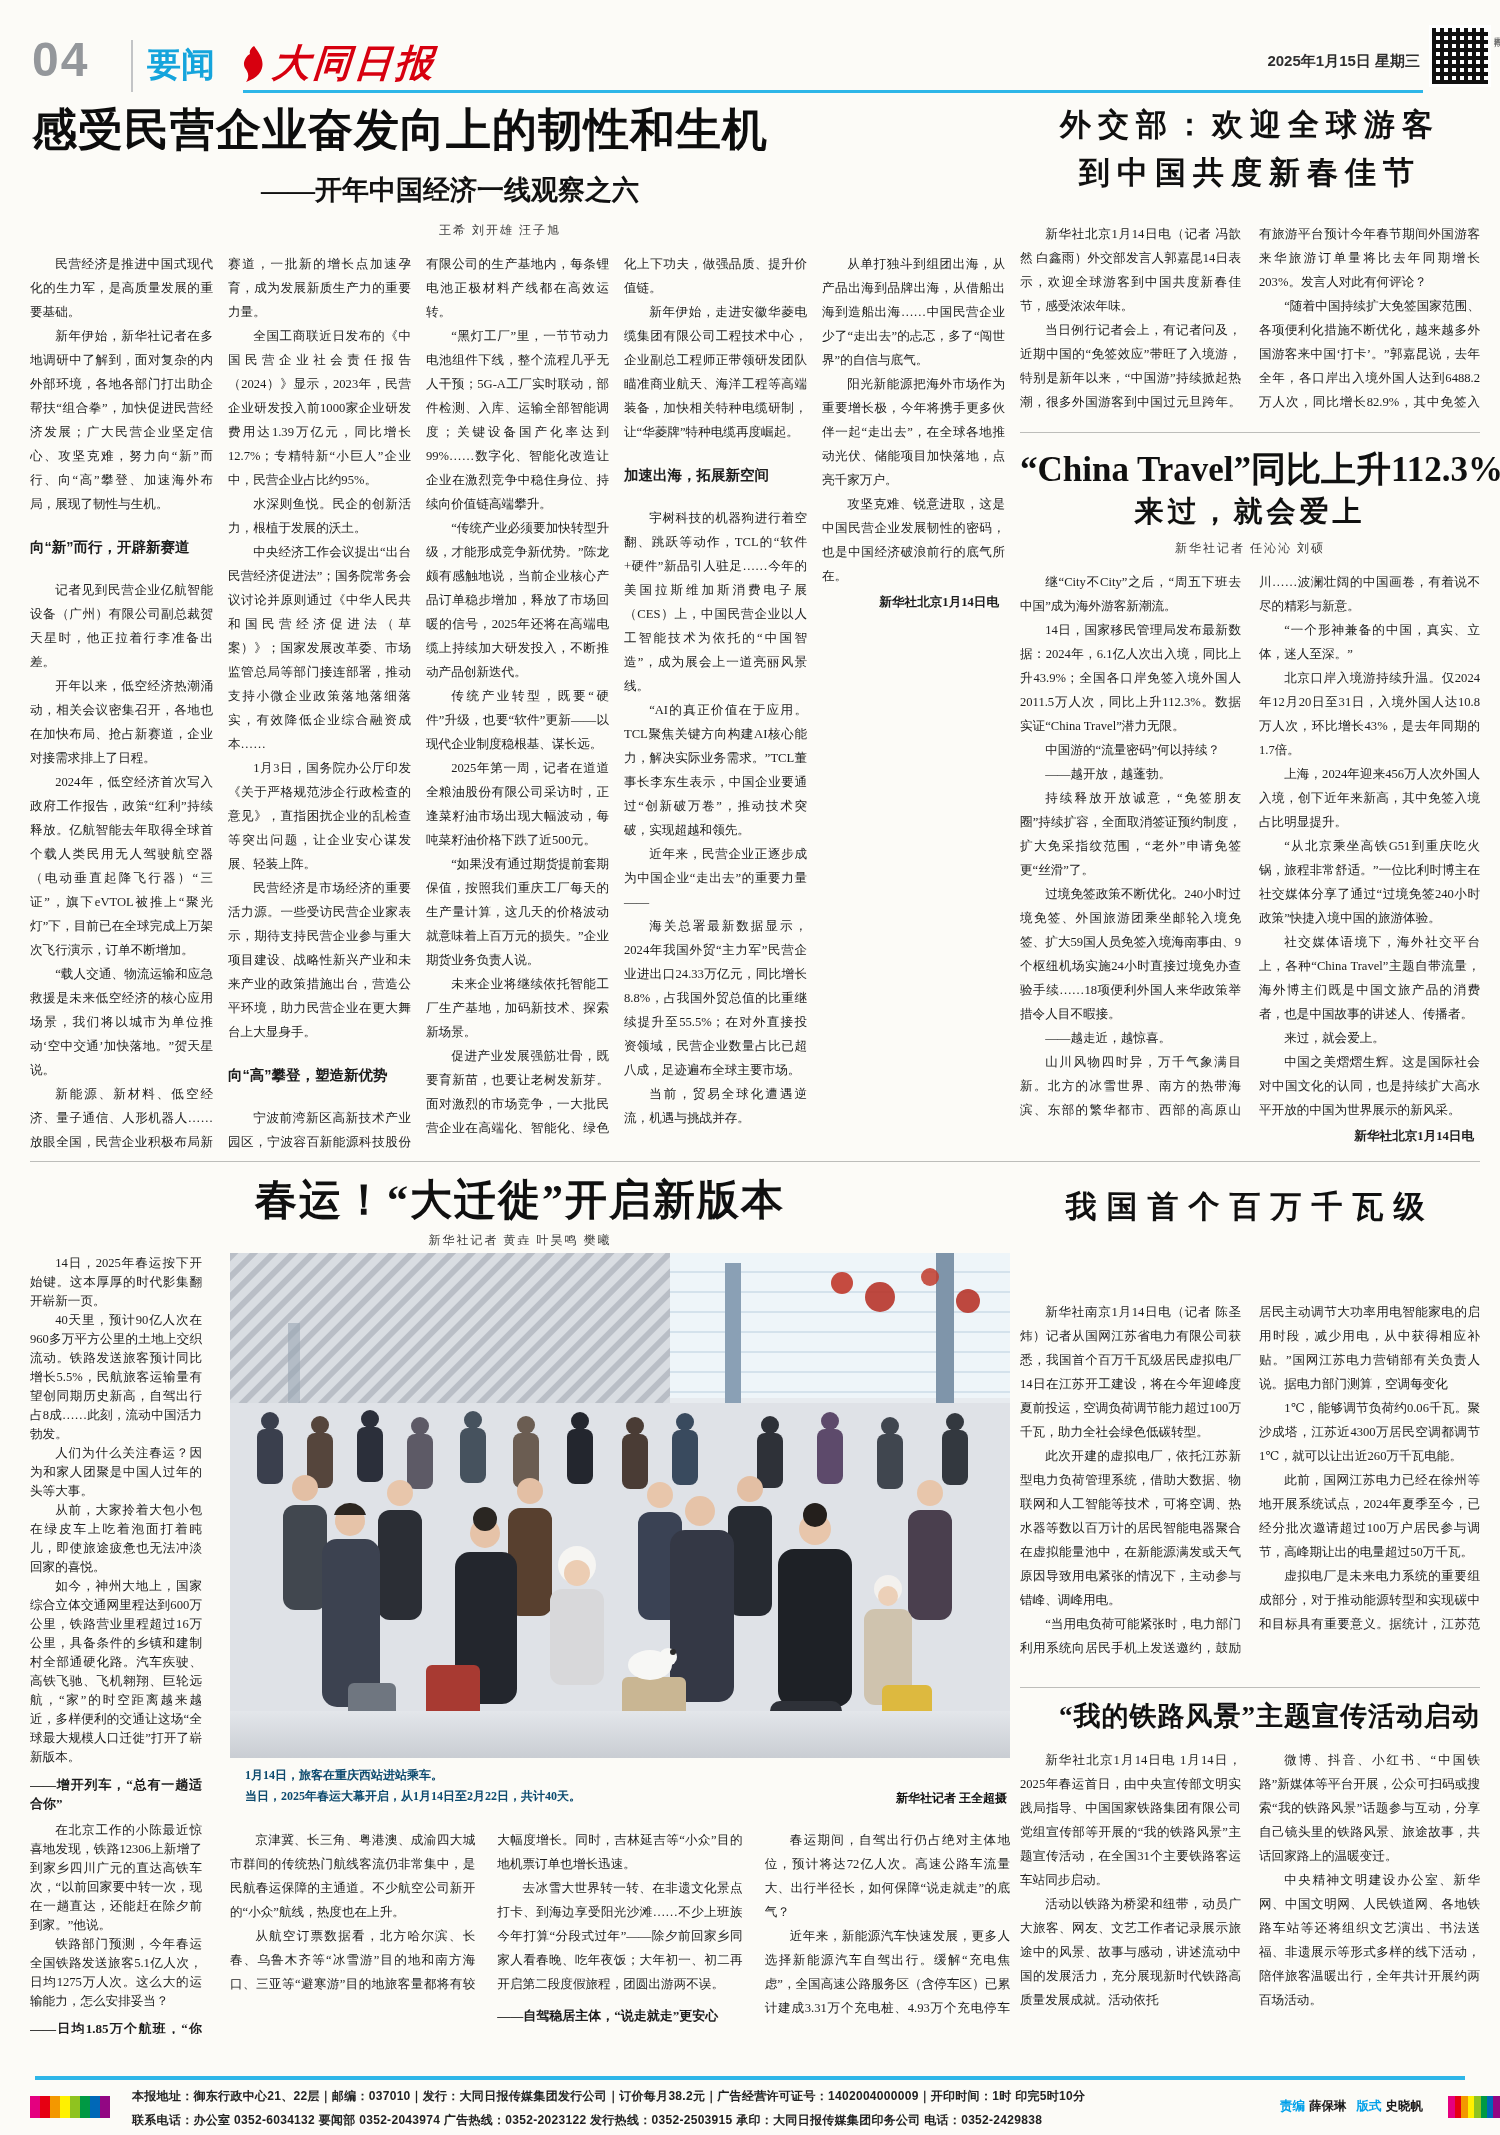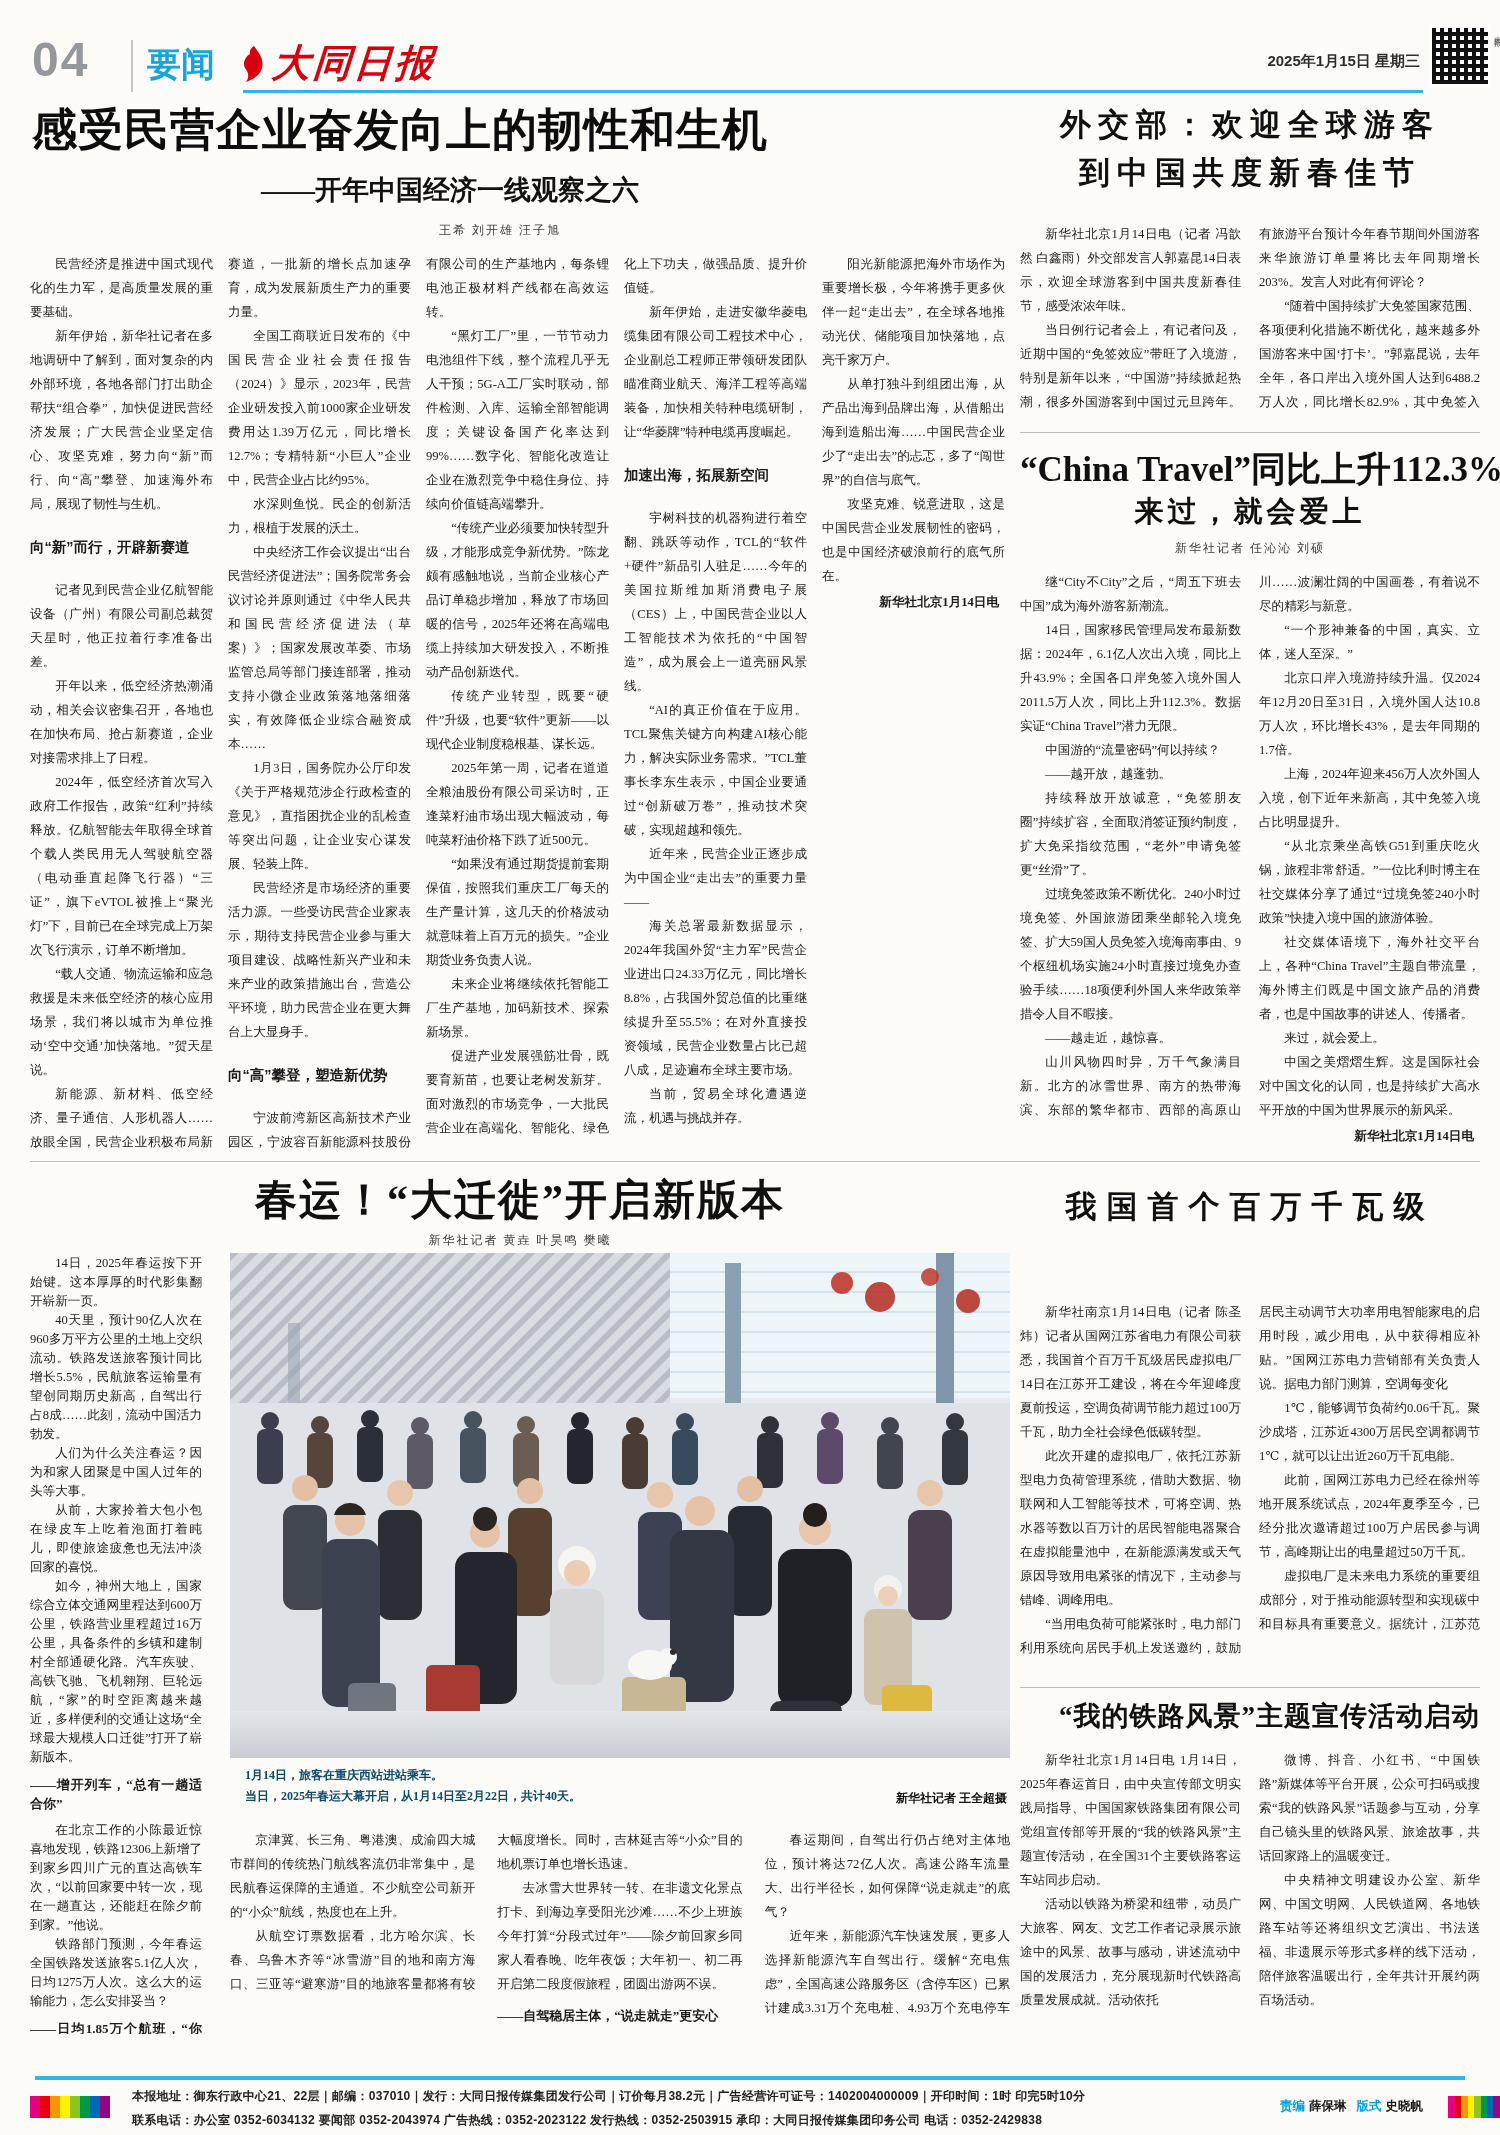--- a/index.html
+++ b/index.html
@@ -89,22 +89,22 @@
       <p class="para">“如果没有通过期货提前套期保值，按照我们重庆工厂每天的生产量计算，这几天的价格波动就意味着上百万元的损失。”企业期货业务负责人说。</p>
       <p class="para">未来企业将继续依托智能工厂生产基地，加码新技术、探索新场景。</p>
       <p class="para">促进产业发展强筋壮骨，既要育新苗，也要让老树发新芽。面对激烈的市场竞争，一大批民营企业在高端化、智能化、绿色化上下功夫，做强品质、提升价值链。</p>
       <p class="para">新年伊始，走进安徽华菱电缆集团有限公司工程技术中心，企业副总工程师正带领研发团队瞄准商业航天、海洋工程等高端装备，加快相关特种电缆研制，让“华菱牌”特种电缆再度崛起。</p>
       <div class="sub-head">加速出海，拓展新空间</div>
       <p class="para">宇树科技的机器狗进行着空翻、跳跃等动作，TCL的“软件+硬件”新品引人驻足……今年的美国拉斯维加斯消费电子展（CES）上，中国民营企业以人工智能技术为依托的“中国智造”，成为展会上一道亮丽风景线。</p>
       <p class="para">“AI的真正价值在于应用。TCL聚焦关键方向构建AI核心能力，解决实际业务需求。”TCL董事长李东生表示，中国企业要通过“创新破万卷”，推动技术突破，实现超越和领先。</p>
       <p class="para">近年来，民营企业正逐步成为中国企业“走出去”的重要力量——</p>
       <p class="para">海关总署最新数据显示，2024年我国外贸“主力军”民营企业进出口24.33万亿元，同比增长8.8%，占我国外贸总值的比重继续提升至55.5%；在对外直接投资领域，民营企业数量占比已超八成，足迹遍布全球主要市场。</p>
       <p class="para">当前，贸易全球化遭遇逆流，机遇与挑战并存。</p>
+      <p class="para">从单打独斗到组团出海，从产品出海到品牌出海，从借船出海到造船出海……中国民营企业少了“走出去”的忐忑，多了“闯世界”的自信与底气。</p>
       <p class="para">阳光新能源把海外市场作为重要增长极，今年将携手更多伙伴一起“走出去”，在全球各地推动光伏、储能项目加快落地，点亮千家万户。</p>
-      <p class="para">从单打独斗到组团出海，从产品出海到品牌出海，从借船出海到造船出海……中国民营企业少了“走出去”的忐忑，多了“闯世界”的自信与底气。</p>
       <p class="para">攻坚克难、锐意进取，这是中国民营企业发展韧性的密码，也是中国经济破浪前行的底气所在。</p>
       <p class="dateline">新华社北京1月14日电</p>
     </div>
 
   <div class="abs serif-hl" style="left:1020px;top:104px;width:460px;font-size:31px;letter-spacing:7px;">外交部：欢迎全球游客</div>
   <div class="abs serif-hl" style="left:1020px;top:152px;width:460px;font-size:31px;letter-spacing:7px;">到中国共度新春佳节</div>
   <div class="abs flow" style="left:1020px;top:222px;width:460px;height:204px;column-count:2;column-gap:18px;">
       <p class="para">新华社北京1月14日电（记者 冯歆然 白鑫雨）外交部发言人郭嘉昆14日表示，欢迎全球游客到中国共度新春佳节，感受浓浓年味。</p>
       <p class="para">当日例行记者会上，有记者问及，近期中国的“免签效应”带旺了入境游，特别是新年以来，“中国游”持续掀起热潮，很多外国游客到中国过元旦跨年。有旅游平台预计今年春节期间外国游客来华旅游订单量将比去年同期增长203%。发言人对此有何评论？</p>
       <p class="para">“随着中国持续扩大免签国家范围、各项便利化措施不断优化，越来越多外国游客来中国‘打卡’。”郭嘉昆说，去年全年，各口岸出入境外国人达到6488.2万人次，同比增长82.9%，其中免签入境2011.5万人次，同比增长112.3%。刚刚过去的元旦假期，外国人入境人次同比增长近34%。</p>

